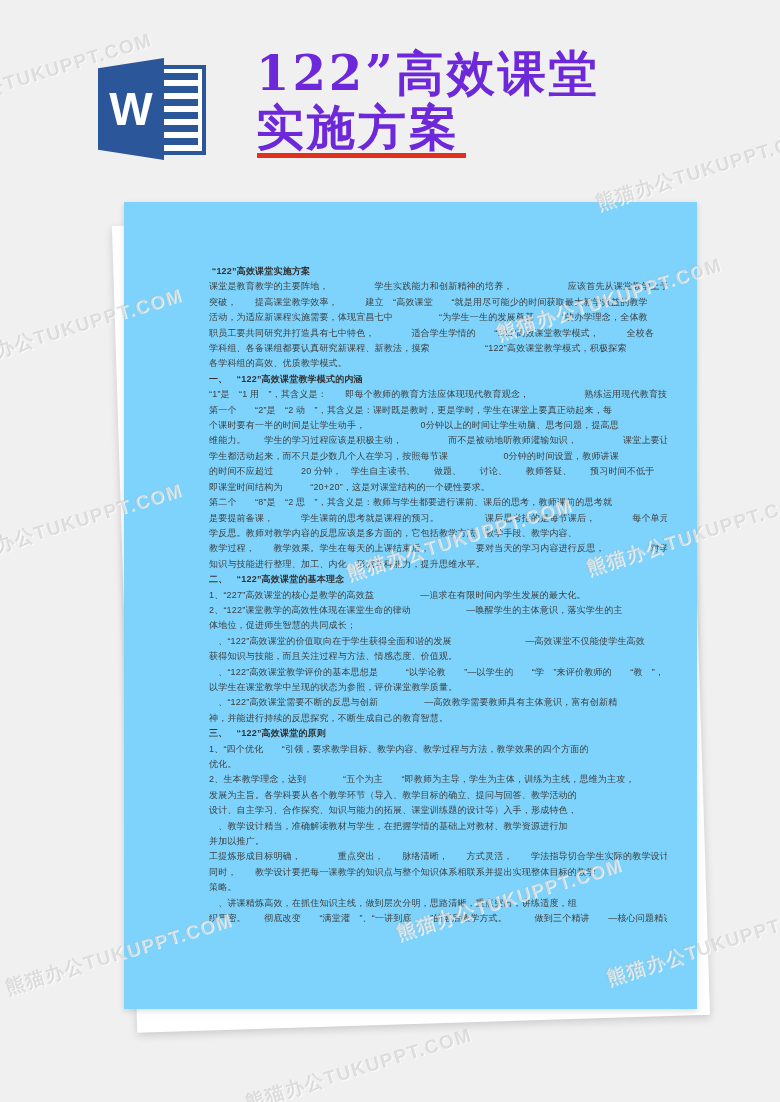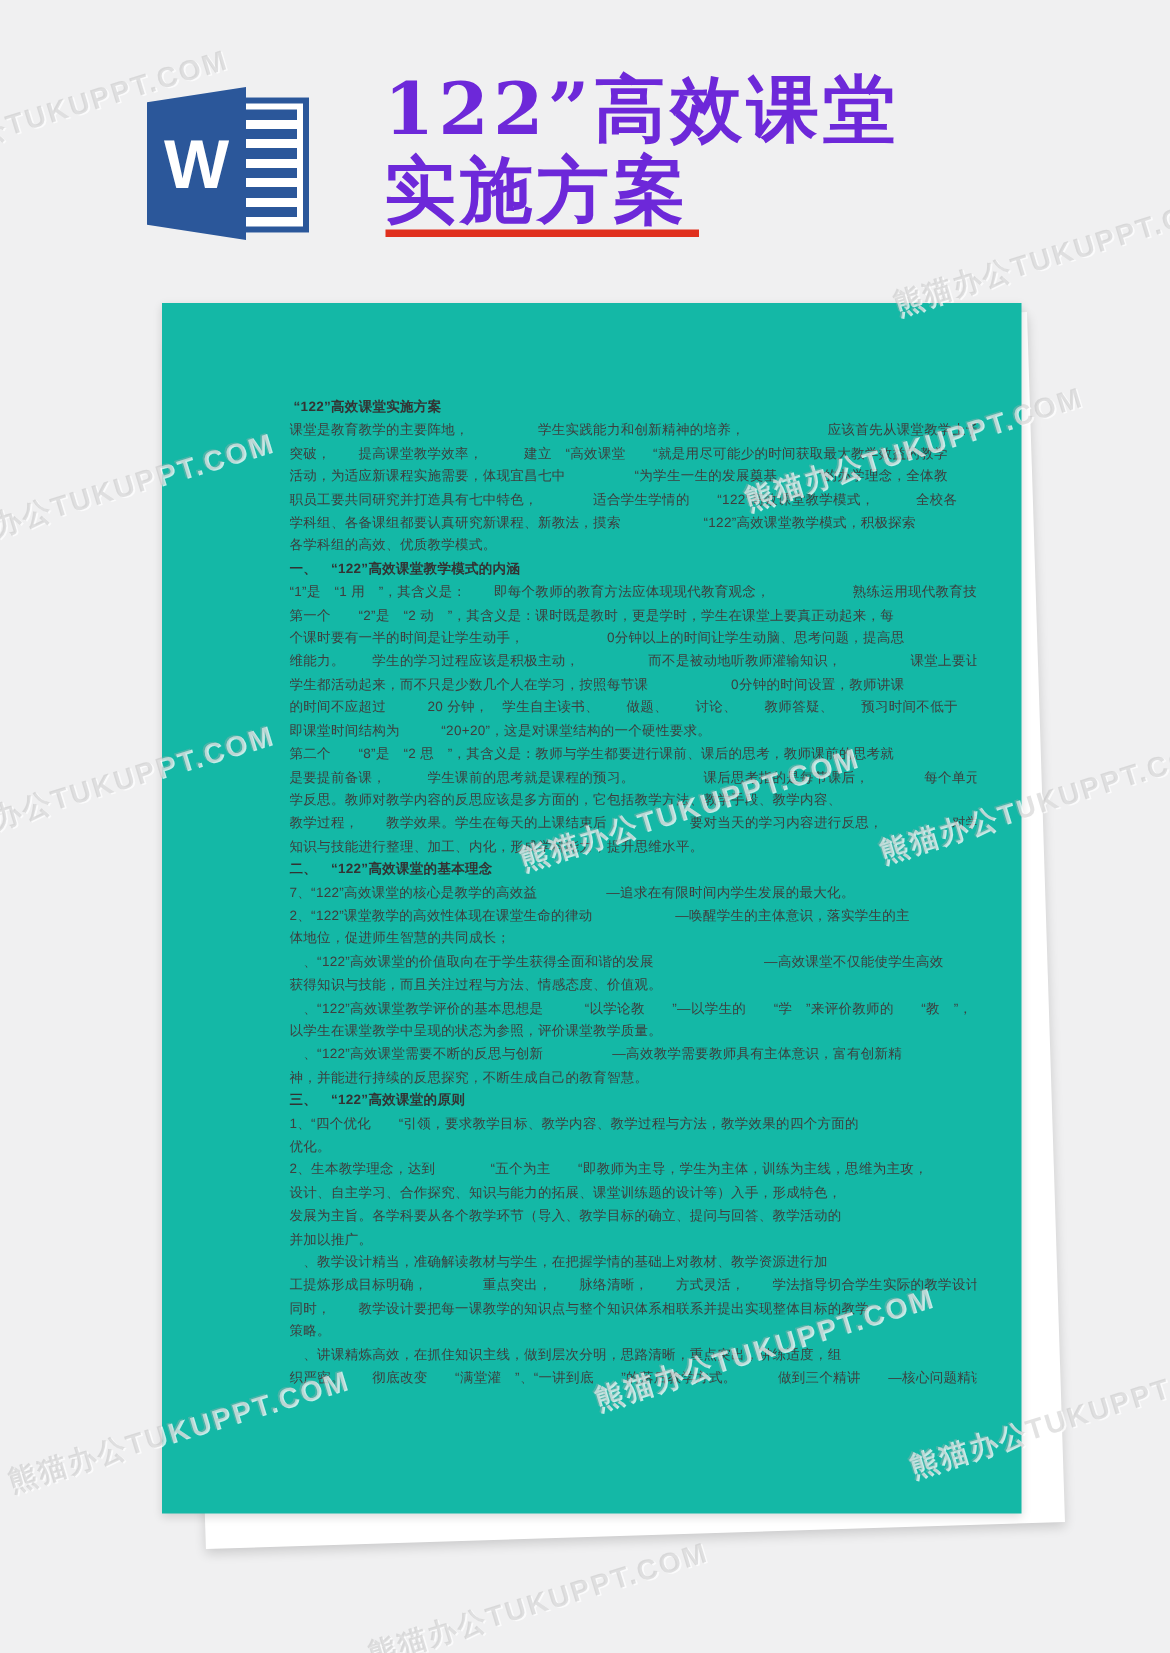--- a/index.html
+++ b/index.html
@@ -41,22 +41,22 @@
   }
 
   
   .page-sheet-back {
     position:absolute; left:120px; top:202px; width:573px; height:807px;
     background:#ffffff; box-shadow:0 3px 8px rgba(0,0,0,0.16);
     transform:rotate(-1.8deg) translate(4px,15px); transform-origin:50% 50%;
     z-index:4;
   }
   .page-sheet {
-    position:absolute; left:108px; top:202px; width:573px; height:807px;
-    background:#14b8a6; box-shadow:0 2px 6px rgba(0,0,0,0.14);
+    position:absolute; left:124px; top:202px; width:573px; height:807px;
+    background:#7dd3fc; box-shadow:0 2px 6px rgba(0,0,0,0.14);
     z-index:5;
   }
   .doc-text {
     position:absolute; left:85px; top:62px; width:458px; height:735px;
     overflow:hidden; color:#3e3e3e;
     font-size:9px; line-height:15.4px; letter-spacing:0.2px;
     font-family:"Liberation Sans", sans-serif;
   }
   .doc-line { white-space:pre; }
   .doc-line.bold { font-weight:bold; color:#333333; }
@@ -108,37 +108,37 @@
         <div class="doc-line">维能力。　　学生的学习过程应该是积极主动，　　　　　而不是被动地听教师灌输知识，　　　　　课堂上要让全部</div>
         <div class="doc-line">学生都活动起来，而不只是少数几个人在学习，按照每节课　　　　　　0分钟的时间设置，教师讲课</div>
         <div class="doc-line">的时间不应超过　　　20 分钟，　学生自主读书、　　做题、　　讨论、　　教师答疑、　　预习时间不低于　　20 分钟，</div>
         <div class="doc-line">即课堂时间结构为　　　“20+20”，这是对课堂结构的一个硬性要求。</div>
         <div class="doc-line">第二个　　“8”是　“2 思　”，其含义是：教师与学生都要进行课前、课后的思考，教师课前的思考就</div>
         <div class="doc-line">是要提前备课，　　　学生课前的思考就是课程的预习。　　　　　课后思考指的是每节课后，　　　　每个单元的教</div>
         <div class="doc-line">学反思。教师对教学内容的反思应该是多方面的，它包括教学方法、教学手段、教学内容、</div>
         <div class="doc-line">教学过程，　　教学效果。学生在每天的上课结束后，　　　　　要对当天的学习内容进行反思，　　　　　对学过的</div>
         <div class="doc-line">知识与技能进行整理、加工、内化，形成学科能力，提升思维水平。</div>
         <div class="doc-line bold">二、　“122”高效课堂的基本理念</div>
-        <div class="doc-line">7、“122”高效课堂的核心是教学的高效益　　　　　—追求在有限时间内学生发展的最大化。</div>
+        <div class="doc-line">1、“227”高效课堂的核心是教学的高效益　　　　　—追求在有限时间内学生发展的最大化。</div>
         <div class="doc-line">2、“122”课堂教学的高效性体现在课堂生命的律动　　　　　　—唤醒学生的主体意识，落实学生的主</div>
         <div class="doc-line">体地位，促进师生智慧的共同成长；</div>
         <div class="doc-line">　、“122”高效课堂的价值取向在于学生获得全面和谐的发展　　　　　　　　—高效课堂不仅能使学生高效</div>
         <div class="doc-line">获得知识与技能，而且关注过程与方法、情感态度、价值观。</div>
         <div class="doc-line">　、“122”高效课堂教学评价的基本思想是　　　“以学论教　　”—以学生的　　“学　”来评价教师的　　“教　”，</div>
         <div class="doc-line">以学生在课堂教学中呈现的状态为参照，评价课堂教学质量。</div>
         <div class="doc-line">　、“122”高效课堂需要不断的反思与创新　　　　　—高效教学需要教师具有主体意识，富有创新精</div>
         <div class="doc-line">神，并能进行持续的反思探究，不断生成自己的教育智慧。</div>
         <div class="doc-line bold">三、　“122”高效课堂的原则</div>
         <div class="doc-line">1、“四个优化　　“引领，要求教学目标、教学内容、教学过程与方法，教学效果的四个方面的</div>
         <div class="doc-line">优化。</div>
         <div class="doc-line">2、生本教学理念，达到　　　　“五个为主　　“即教师为主导，学生为主体，训练为主线，思维为主攻，</div>
+        <div class="doc-line">发展为主旨。各学科要从各个教学环节（导入、教学目标的确立、提问与回答、教学活动的</div>
         <div class="doc-line">设计、自主学习、合作探究、知识与能力的拓展、课堂训练题的设计等）入手，形成特色，</div>
-        <div class="doc-line">发展为主旨。各学科要从各个教学环节（导入、教学目标的确立、提问与回答、教学活动的</div>
+        <div class="doc-line">　、教学设计精当，准确解读教材与学生，在把握学情的基础上对教材、教学资源进行加</div>
         <div class="doc-line">并加以推广。</div>
-        <div class="doc-line">　、教学设计精当，准确解读教材与学生，在把握学情的基础上对教材、教学资源进行加</div>
         <div class="doc-line">工提炼形成目标明确，　　　　重点突出，　　脉络清晰，　　方式灵活，　　学法指导切合学生实际的教学设计。</div>
         <div class="doc-line">同时，　　教学设计要把每一课教学的知识点与整个知识体系相联系并提出实现整体目标的教学</div>
         <div class="doc-line">策略。</div>
         <div class="doc-line">　、讲课精炼高效，在抓住知识主线，做到层次分明，思路清晰，重点突出，讲练适度，组</div>
         <div class="doc-line">织严密。　　彻底改变　　“满堂灌　”、“一讲到底　　”的落后教学方式。　　　做到三个精讲　　—核心问题精讲，</div>
       </div>
   </div>
 
   <span class="wm" style="left:-70px; top:95px;">熊猫办公TUKUPPT.COM</span>
   <span class="wm" style="left:600px; top:190px;">熊猫办公TUKUPPT.COM</span>

